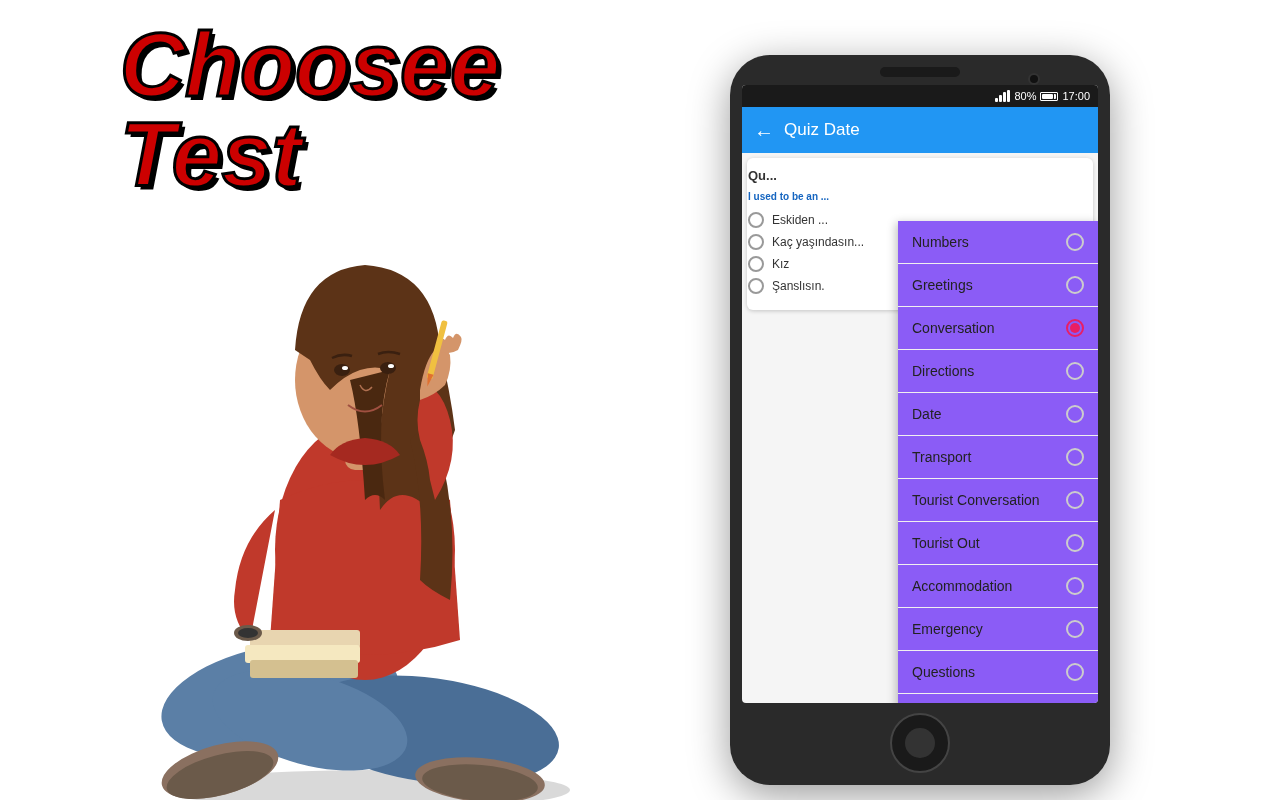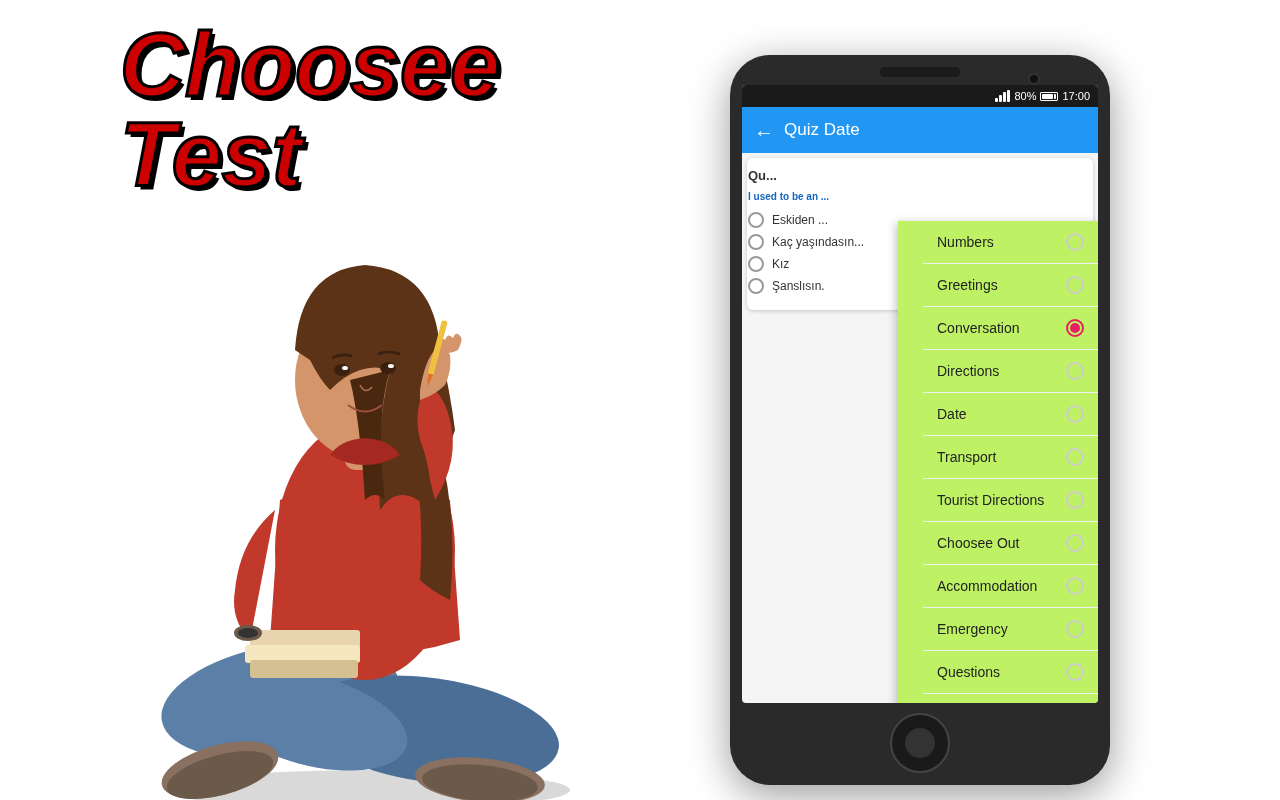--- a/index.html
+++ b/index.html
@@ -211,25 +211,24 @@
       border-radius: 50%;
       flex-shrink: 0;
     }
 
     
     .dropdown-overlay {
       position: absolute;
       top: 68px;
       right: 0;
       width: 200px;
-      background: #bef264;
+      background: #8b5cf6;
       box-shadow: -2px 2px 10px rgba(0,0,0,0.25);
       z-index: 10;
       border-radius: 0 0 0 4px;
-      padding-left: 25px;
     }
     .dropdown-item {
       display: flex;
       align-items: center;
       justify-content: space-between;
       padding: 12px 14px;
       font-size: 14px;
       color: #222;
       border-bottom: 1px solid #f0f0f0;
       cursor: pointer;
@@ -412,25 +411,25 @@
             </div>
             <div class="dropdown-item">
               <span>Date</span>
               <div class="dropdown-radio"></div>
             </div>
             <div class="dropdown-item">
               <span>Transport</span>
               <div class="dropdown-radio"></div>
             </div>
             <div class="dropdown-item">
-              <span>Tourist Directions</span>
-              <div class="dropdown-radio"></div>
-            </div>
-            <div class="dropdown-item">
-              <span>Choosee Out</span>
+              <span>Tourist Conversation</span>
+              <div class="dropdown-radio"></div>
+            </div>
+            <div class="dropdown-item">
+              <span>Tourist Out</span>
               <div class="dropdown-radio"></div>
             </div>
             <div class="dropdown-item">
               <span>Accommodation</span>
               <div class="dropdown-radio"></div>
             </div>
             <div class="dropdown-item">
               <span>Emergency</span>
               <div class="dropdown-radio"></div>
             </div>

